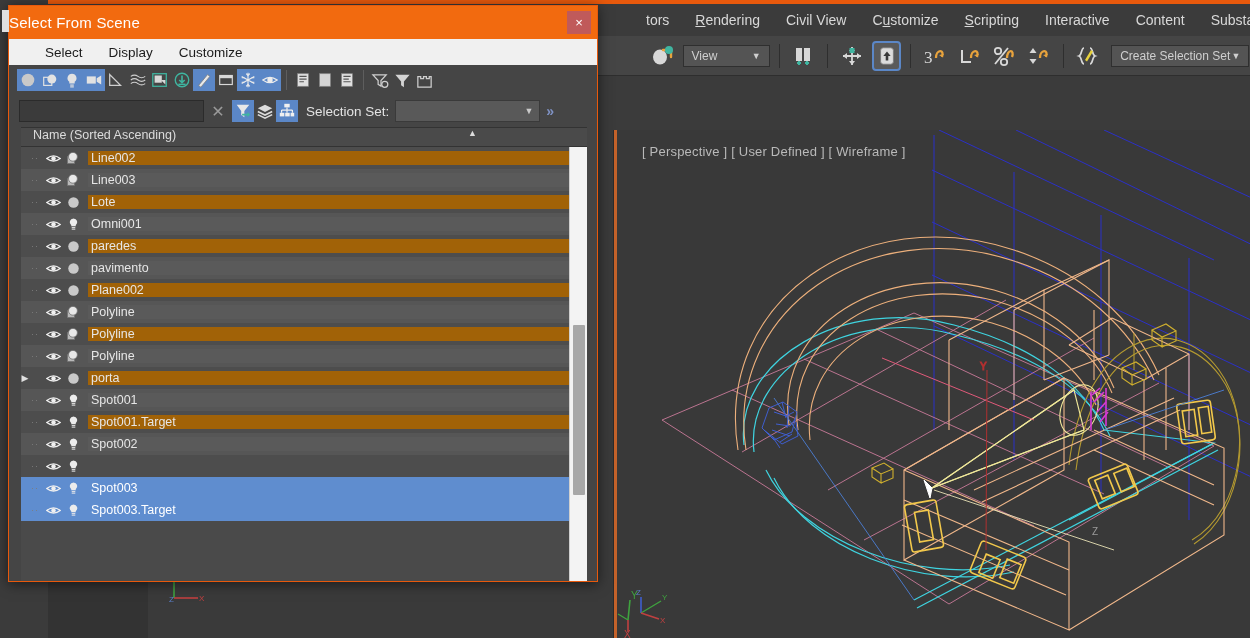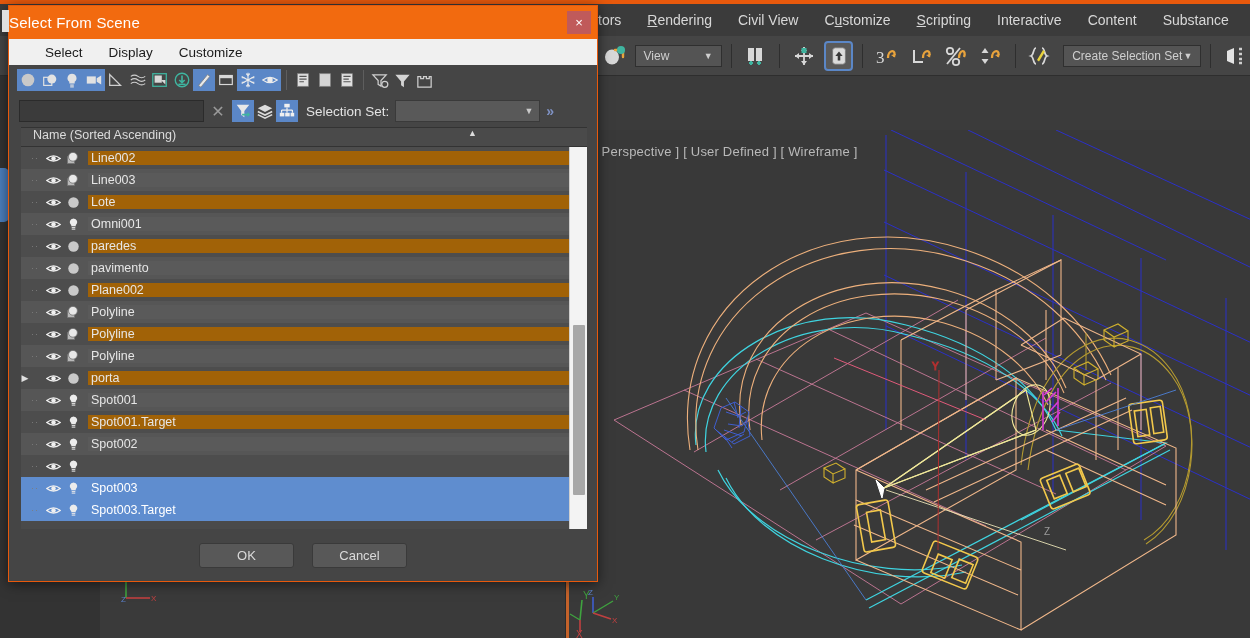--- a/index.html
+++ b/index.html
@@ -6,21 +6,21 @@
   html,body { width:1250px; height:638px; overflow:hidden; }
   body {
     font-family: "Liberation Sans", sans-serif;
     background:#3b3b3b;
     position:relative;
     font-size:13px;
     color:#d6d6d6;
   }
 
   
-  #app-bg { position:absolute; inset:0; background:#3b3b3b; }
+  #app-bg { position:absolute; inset:0; background:#3b3b3b;margin-left:48px; }
 
   .app-topstrip { position:absolute; left:0; top:0; width:1250px; height:4px; background:#e8590c; }
 
   .menubar {
     position:absolute; left:0; top:4px; width:1250px; height:32px;
     background:#3b3b3b; display:flex; align-items:center; gap:0px;
     padding-left:585px;
   }
   .menu-item {
     color:#d8d8d8; font-size:14px; padding:4px 13px; white-space:nowrap;
@@ -888,17 +888,13 @@
             </svg>
           </span>
           <span class="rowname">Spot003.Target</span>
         </div>
       </div>
     <div class="vscroll">
       <div class="vthumb" style="top:178px; height:170px;"></div>
     </div>
   </div>
 
-  <div class="dlg-footer">
-    <div class="dlg-btn">OK</div>
-    <div class="dlg-btn">Cancel</div>
-  </div>
 </div>
 
 </body></html>

